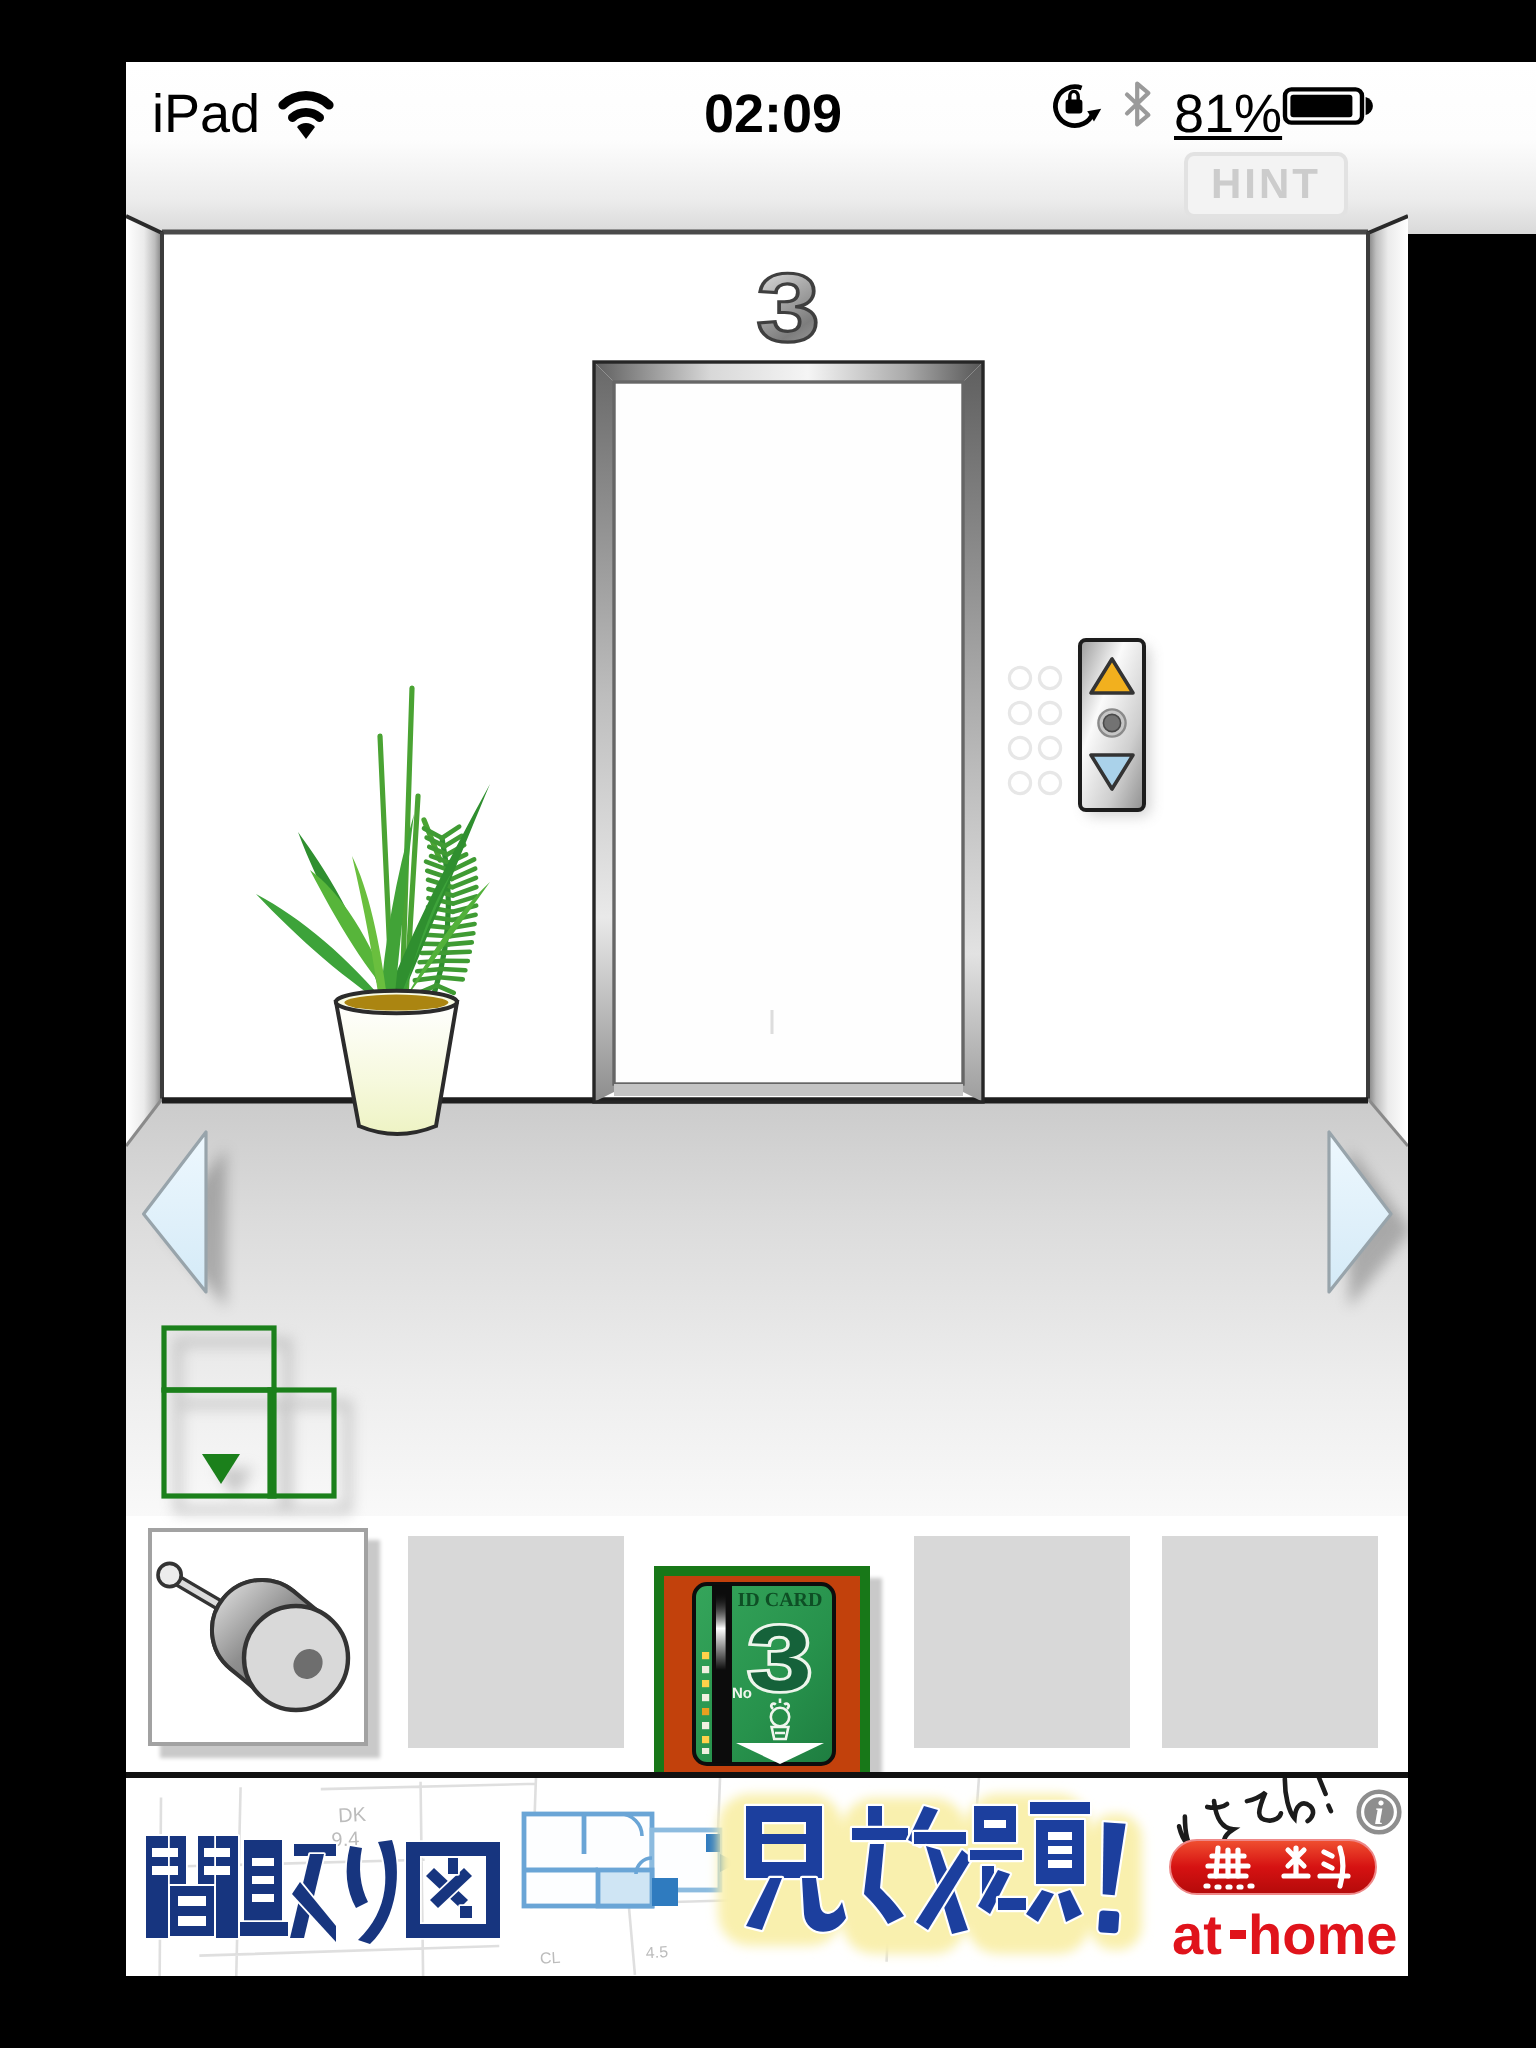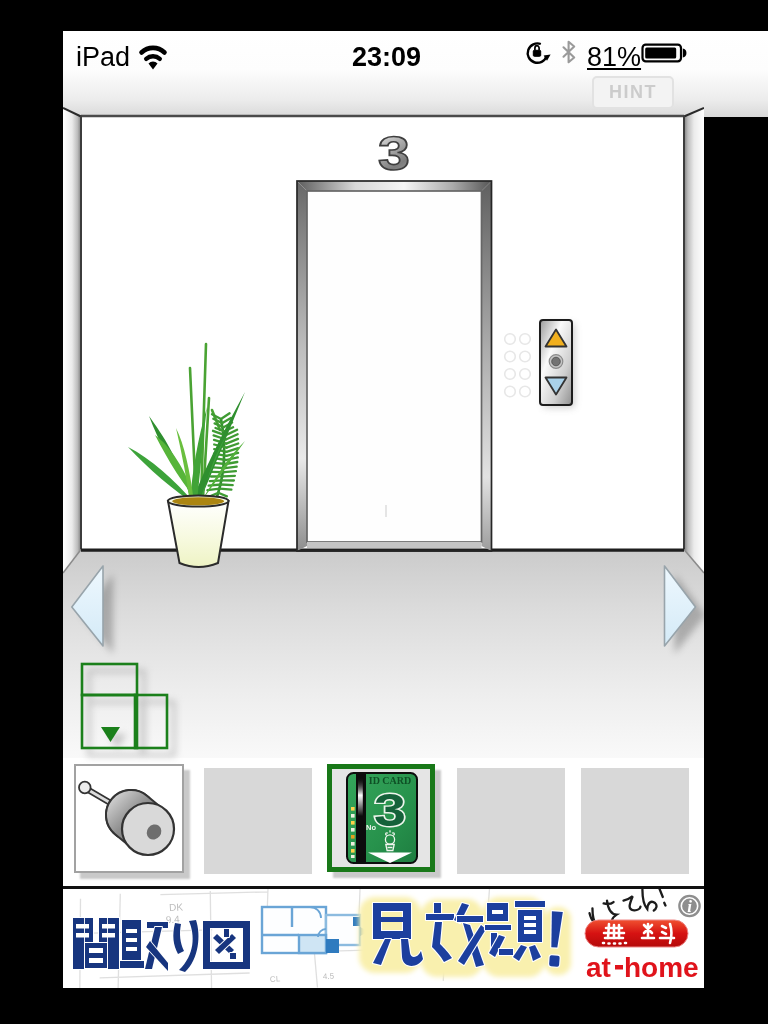--- a/index.html
+++ b/index.html
@@ -5,37 +5,37 @@
   html,body{margin:0;padding:0;}
   body{width:768px;height:1024px;background:#000;position:relative;overflow:hidden;
        font-family:"Liberation Sans",sans-serif;}
   #app{position:absolute;left:63px;top:31px;width:641px;height:957px;background:#fff;}
   
   #statusbar{position:absolute;left:0;top:0;width:718px;height:86px;
     background:linear-gradient(to bottom,#ffffff 0%,#fdfdfd 45%,#ececec 80%,#d9d9d9 100%);}
   .sbtext{position:absolute;color:#000;font-size:27px;}
   #hint{position:absolute;left:529px;top:45px;width:78px;height:29px;background:#f3f3f3;
     border:2px solid #e2e2e2;border-radius:5px;color:#cccccc;font-weight:bold;
-    font-size:18px;text-align:center;line-height:29px;letter-spacing:1.5px;}
+    font-size:21px;text-align:center;line-height:29px;letter-spacing:1.5px;}
   
   .gslot{position:absolute;width:108px;height:106px;background:#d8d8d8;}
   #slot1{position:absolute;left:11px;top:733px;width:106px;height:105px;background:#fff;
     border:2px solid #a2a2a2;box-shadow:6px 6px 2px #c9c9c9;}
-  #slot3{position:absolute;left:264px;top:733px;width:98px;height:98px;background:#e5e5e5;
+  #slot3{position:absolute;left:264px;top:752px;width:98px;height:98px;background:#c2410c;
     border:5px solid #187818;box-shadow:6px 6px 2px #c9c9c9;}
   
   #banner{position:absolute;left:0;top:855px;width:641px;height:102px;background:#fff;
     border-top:3px solid #111;box-sizing:border-box;overflow:hidden;}
 </style>
 </head>
 <body>
 <div id="app">
   <div id="statusbar">
     <div class="sbtext" style="left:13px;top:11px;">iPad</div>
-    <div class="sbtext" style="left:289px;top:11px;font-weight:bold;">23:09</div>
+    <div class="sbtext" style="left:289px;top:11px;font-weight:bold;">02:09</div>
     <div class="sbtext" style="left:524px;top:11px;text-decoration:underline;">81%</div>
     <svg style="position:absolute;left:0;top:0;" width="641" height="86" viewBox="0 0 641 86">
 
       <g stroke="#000" fill="none" stroke-linecap="round">
         <path d="M78.5,21.5 A16.5,16.5 0 0 1 101.5,21.5" stroke-width="4.6"></path>
         <path d="M83.2,27.8 A10.3,10.3 0 0 1 96.8,27.8" stroke-width="4.4"></path>
       </g>
       <path d="M85.5,32.5 A6,6 0 0 1 94.5,32.5 L90,38.5 Z" fill="#000" stroke="none"></path>
 
       <g stroke="#000" fill="none">

